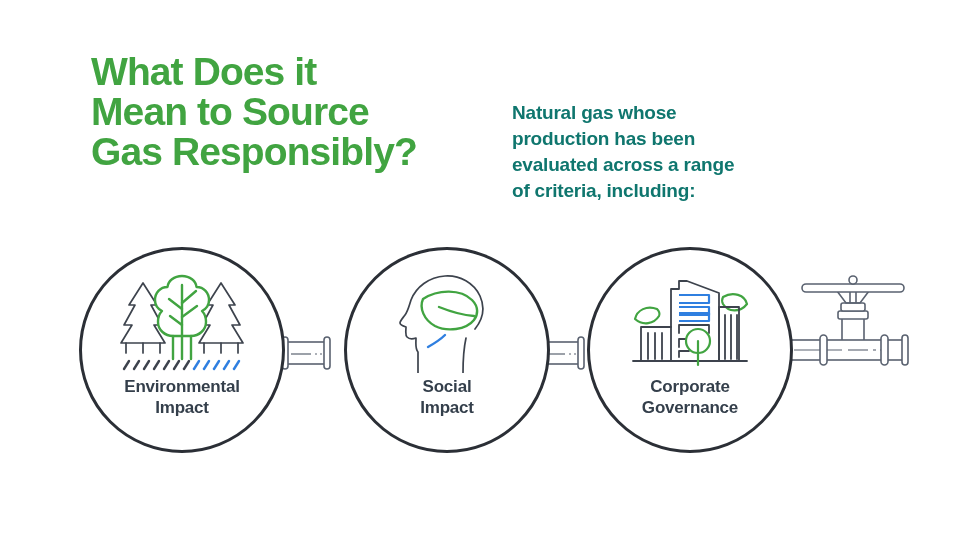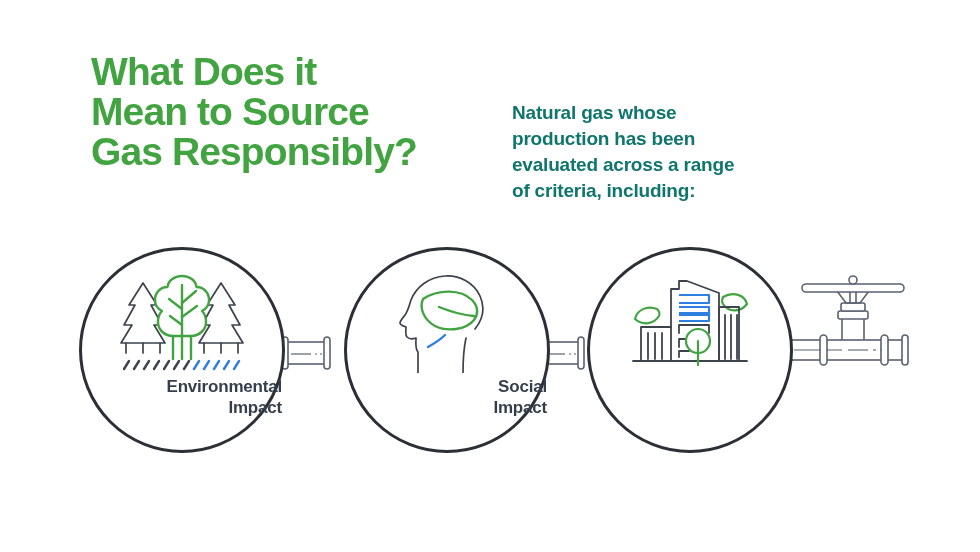--- a/index.html
+++ b/index.html
@@ -72,21 +72,21 @@
     height: 106px;
     display: flex;
     align-items: center;
     justify-content: center;
   }
   .node-label {
     position: absolute;
     left: 0;
     top: 126px;
     width: 100%;
-    text-align: right;
+    text-align: center;
     color: #343f4b;
     font-weight: bold;
     font-size: 17px;
     line-height: 21px;
     letter-spacing: -0.2px;
     white-space: pre-line;
   }
 
   
   .connector {
@@ -312,15 +312,17 @@
           <path d="M52 38 L82 38 L82 46 L52 46"></path>
           <path d="M52 44 L82 44 L82 52 L52 52"></path>
         </g>
 
         <g fill="#ffffff" stroke="#41a441" stroke-width="2.2" stroke-linecap="round">
           <circle cx="71" cy="72" r="12"></circle>
         </g>
         <path d="M71 72 L71 96" fill="none" stroke="#41a441" stroke-width="2.2" stroke-linecap="round"></path>
       </svg>
     </div>
+    <div class="node-label">Corporate
+Governance</div>
   </div>
 
 </div>
 
 </body></html>

